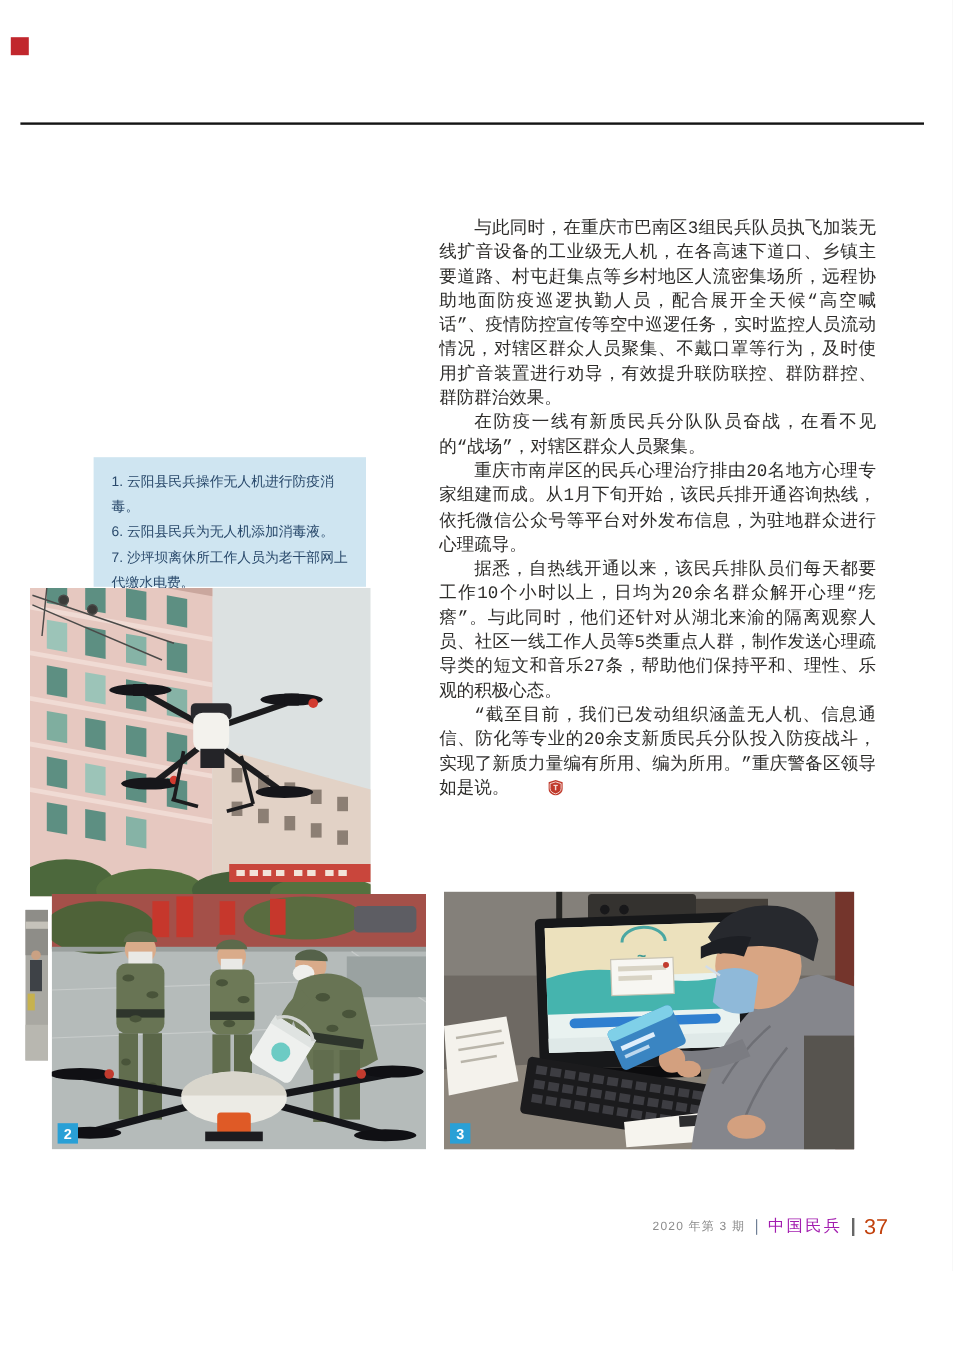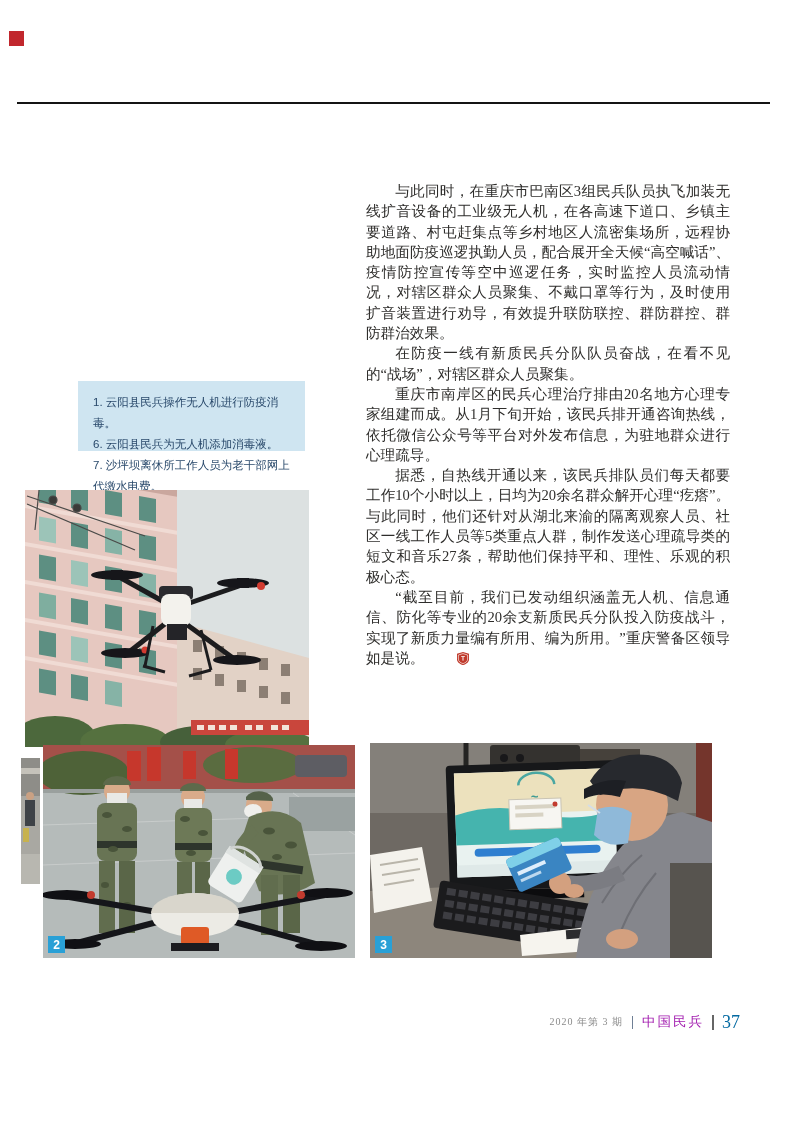--- a/index.html
+++ b/index.html
@@ -7,47 +7,47 @@
         font-family:"Liberation Serif",serif;}
   .abs{position:absolute;}
 
   
   .corner-marker{left:9px;top:31px;width:15px;height:15px;background:#c1272d;}
   .top-rule{left:17px;top:102px;width:753px;height:2px;background:#141414;}
 
   
   .article{left:366px;top:181px;width:364px;color:#2e2d2b;font-size:14.6px;line-height:20.3px;
            text-align:justify;text-justify:inter-ideograph;}
-  .article p{margin:0;text-indent:2em;}
+  .article p{margin:0;text-indent:2em;font-family:Liberation Mono, monospace;}
   .endmark{display:inline-block;width:12px;height:13px;vertical-align:-2px;margin-left:3px;}
 
   
-  .caption-box{left:78px;top:381px;width:227px;height:70px;background:#cfe5f1;box-sizing:border-box;
+  .caption-box{left:78px;top:381px;width:227px;height:108px;background:#cfe5f1;box-sizing:border-box;
                padding:11px 10px 8px 15px;font-family:"Liberation Sans",sans-serif;
                font-size:11.5px;line-height:21px;color:#29496b;}
 
   
   .photo{overflow:hidden;}
   .photo svg{display:block;}
   .photo1{left:25px;top:490px;width:284px;height:257px;}
   .strip{left:21px;top:758px;width:19px;height:126px;}
   .photo2{left:43px;top:745px;width:312px;height:213px;}
   .photo3{left:370px;top:743px;width:342px;height:215px;}
   .badge{position:absolute;left:5px;bottom:5px;width:17px;height:17px;background:#29a0d6;color:#fff;
          font-family:"Liberation Sans",sans-serif;font-size:12px;font-weight:bold;
          display:flex;align-items:center;justify-content:center;}
 
   
   .footer{right:54px;top:1010px;height:24px;display:flex;align-items:center;
-          font-family:Liberation Serif, serif;color:#1d1d1d;}
+          font-family:Liberation Sans, sans-serif;color:#1d1d1d;}
   .footer .issue{font-size:10px;color:#8b8b8b;letter-spacing:1px;}
   .footer .sep1{width:1px;height:13px;background:#6f7f95;margin:0 9px;}
   .footer .mag{font-size:13.5px;letter-spacing:2px;color:#a21caf;}
   .footer .sep2{width:2px;height:15px;background:#666;margin:0 8px;}
-  .footer .pageno{font-size:18px;color:#0369a1;}
+  .footer .pageno{font-size:18px;color:#c2410c;}
 </style>
 </head>
 <body>
 
 <div class="page">
 
   <div class="abs corner-marker"></div>
   <div class="abs top-rule"></div>
 
   <div class="abs article">

